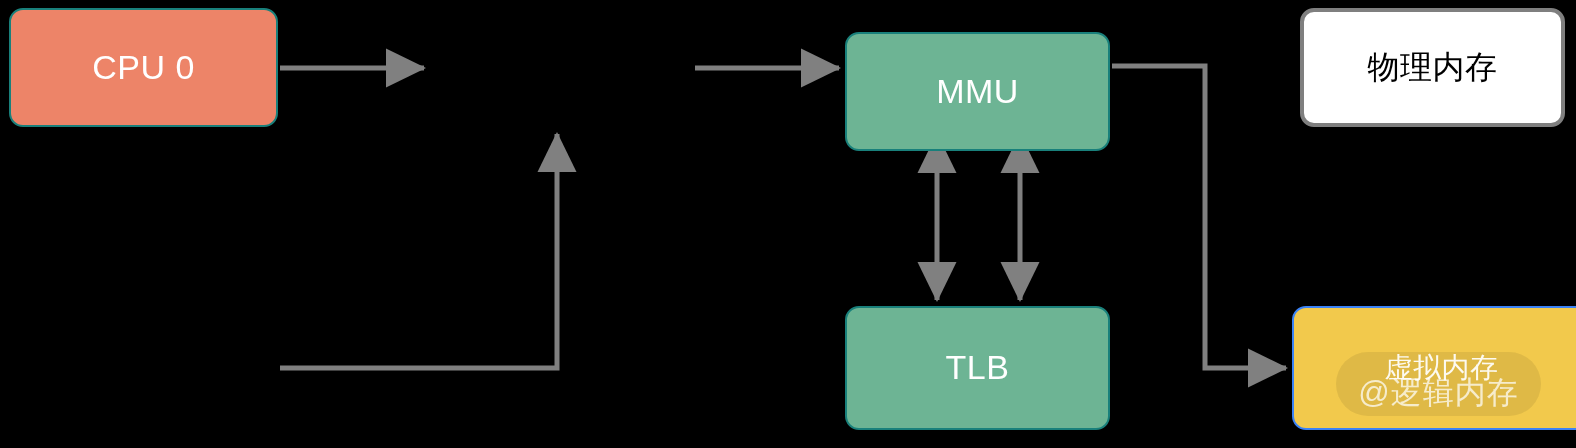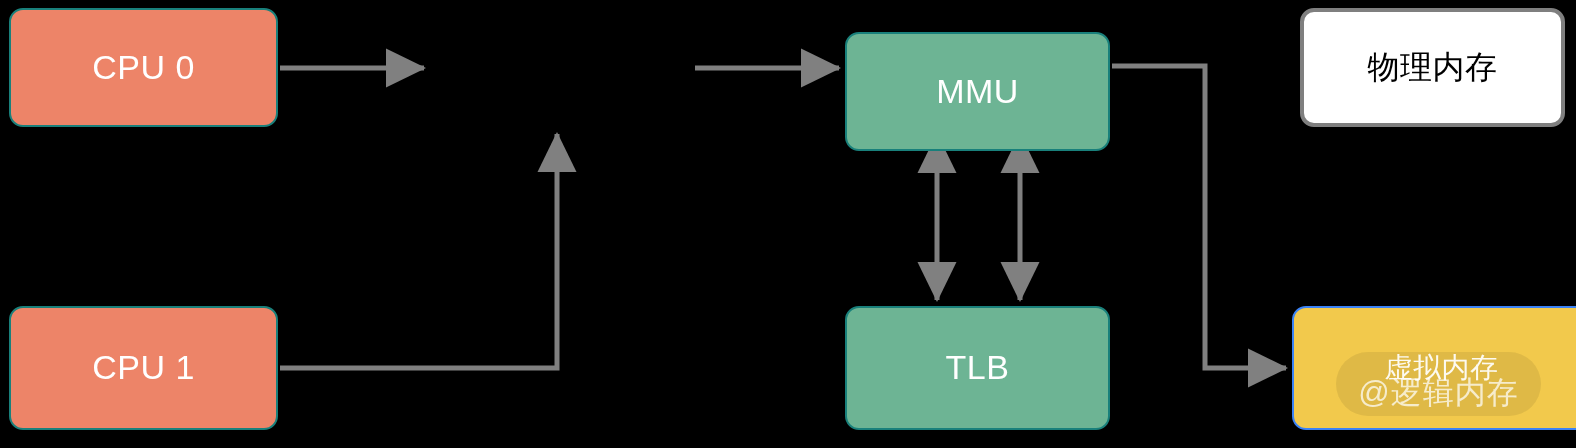--- a/index.html
+++ b/index.html
@@ -142,23 +142,20 @@
 
     <path d="M1020,300 L1020,135" stroke="#808080" stroke-width="5" fill="none" marker-end="url(#arrowEnd)" marker-start="url(#arrowStart)"></path>
 
     <path d="M1112,66 L1205,66 L1205,368 L1286,368" stroke="#808080" stroke-width="5" fill="none" marker-end="url(#arrowEnd)"></path>
   </svg>
 
   <div class="node node-cpu0">
     <span class="node-label">CPU 0</span>
   </div>
 
-  <div class="node node-cpu1">
-    <span class="node-label">CPU 1</span>
-  </div>
 
 
   <div class="node node-mmu">
     <span class="node-label">MMU</span>
   </div>
 
   <div class="node node-tlb">
     <span class="node-label">TLB</span>
   </div>
 

